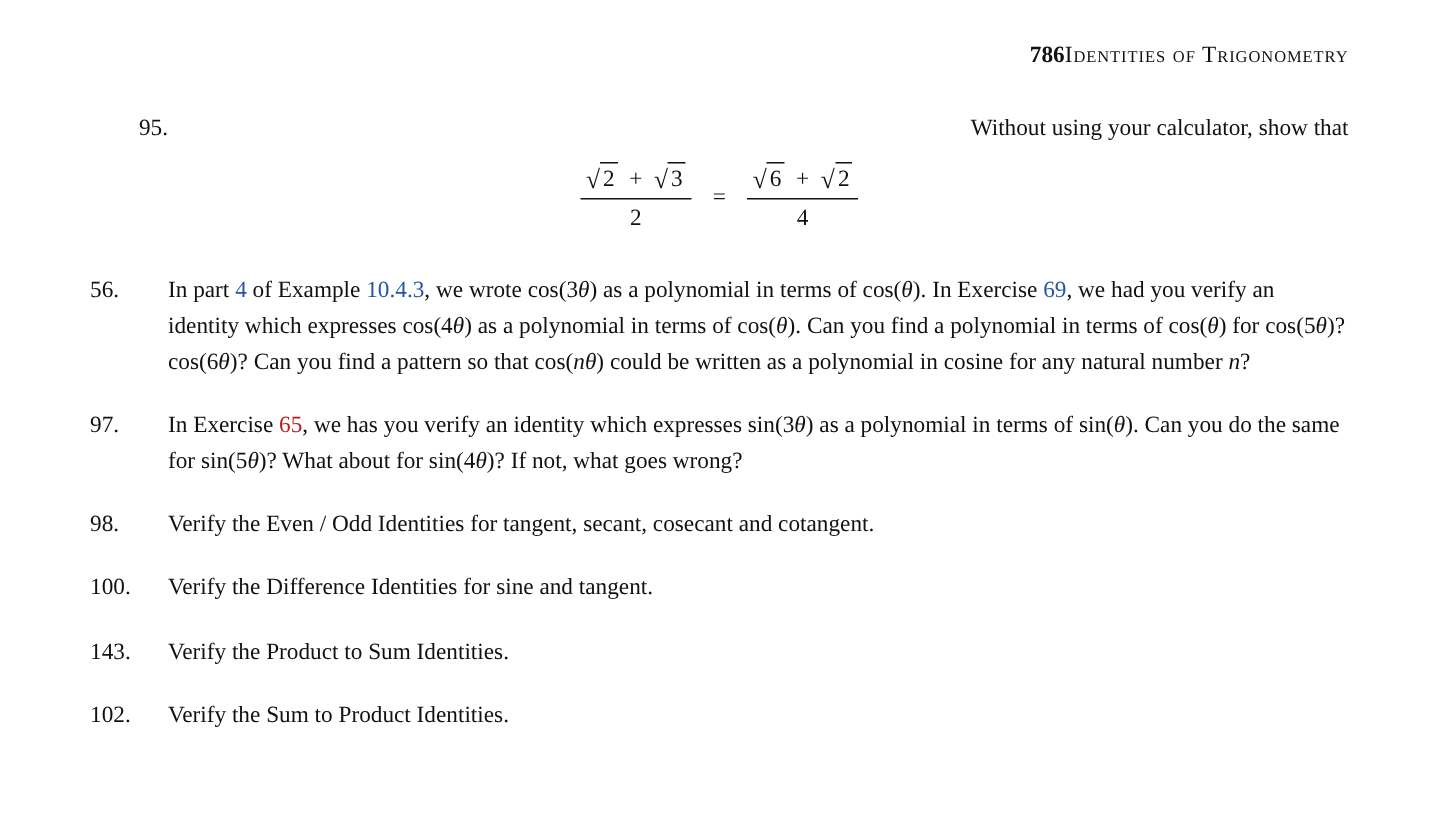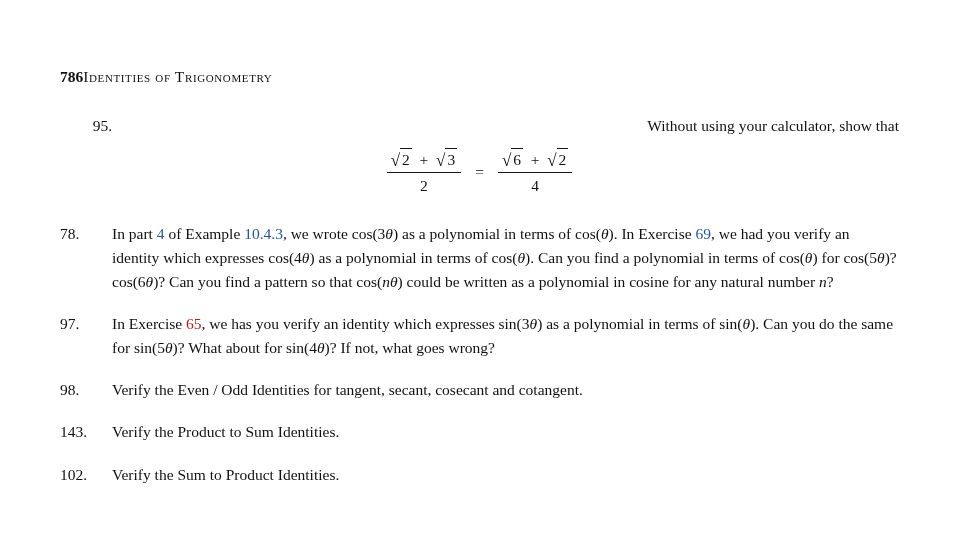--- a/index.html
+++ b/index.html
@@ -9,24 +9,23 @@
       font-family: "Computer Modern", "Latin Modern", Georgia, "Times New Roman", serif;
       font-size: 15.5px;
       color: #111111;
       width: 959px;
       min-height: 556px;
       padding: 28px 60px 28px 60px;
     }
 
     .page-header {
       display: flex;
-      justify-content: flex-start;
+      justify-content: flex-end;
       align-items: baseline;
       margin-bottom: 28px;
-      margin-top: 40px;
     }
 
     .page-number {
       font-size: 15.5px;
       font-weight: bold;
     }
 
     .page-title {
       font-size: 15.5px;
       font-variant: small-caps;
@@ -177,39 +176,43 @@
             <span class="sqrt-symbol">√</span>
               <span class="sqrt-content">2</span>
           </span>
         </span>
         <span class="denominator">4</span>
       </span>
     </div>
   </div>
 
   <div class="problem">
-    <span class="problem-number">78.</span>
+    <span class="problem-number">56.</span>
     <span class="problem-text">
       In part <span style="color:#2255aa">4</span> of Example <span style="color:#2255aa">10.4.3</span>, we wrote cos(3<em>θ</em>) as a polynomial in terms of cos(<em>θ</em>). In Exercise <span style="color:#2255aa">69</span>, we had you verify an identity which expresses cos(4<em>θ</em>) as a polynomial in terms of cos(<em>θ</em>). Can you find a polynomial in terms of cos(<em>θ</em>) for cos(5<em>θ</em>)? cos(6<em>θ</em>)? Can you find a pattern so that cos(<em>n</em><em>θ</em>) could be written as a polynomial in cosine for any natural number <em>n</em>?
     </span>
   </div>
 
   <div class="problem">
     <span class="problem-number">97.</span>
     <span class="problem-text">
       In Exercise <span style="color:#b91c1c">65</span>, we has you verify an identity which expresses sin(3<em>θ</em>) as a polynomial in terms of sin(<em>θ</em>). Can you do the same for sin(5<em>θ</em>)? What about for sin(4<em>θ</em>)? If not, what goes wrong?
     </span>
   </div>
 
   <div class="problem">
     <span class="problem-number">98.</span>
     <span class="problem-text">Verify the Even / Odd Identities for tangent, secant, cosecant and cotangent.</span>
   </div>
 
 
+  <div class="problem">
+    <span class="problem-number">100.</span>
+    <span class="problem-text">Verify the Difference Identities for sine and tangent.</span>
+  </div>
 
   <div class="problem">
     <span class="problem-number">143.</span>
     <span class="problem-text">Verify the Product to Sum Identities.</span>
   </div>
 
   <div class="problem">
     <span class="problem-number">102.</span>
     <span class="problem-text">Verify the Sum to Product Identities.</span>
   </div>

